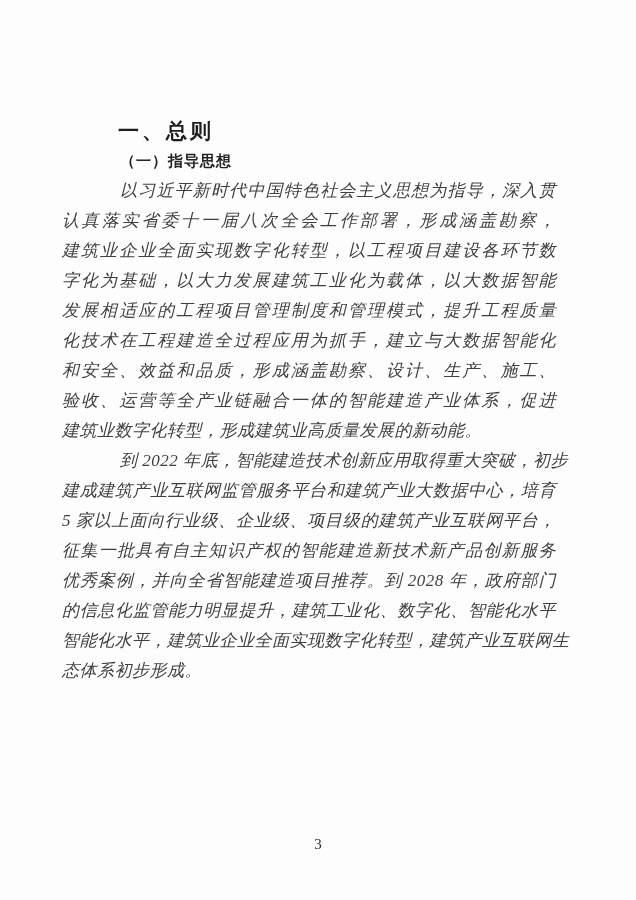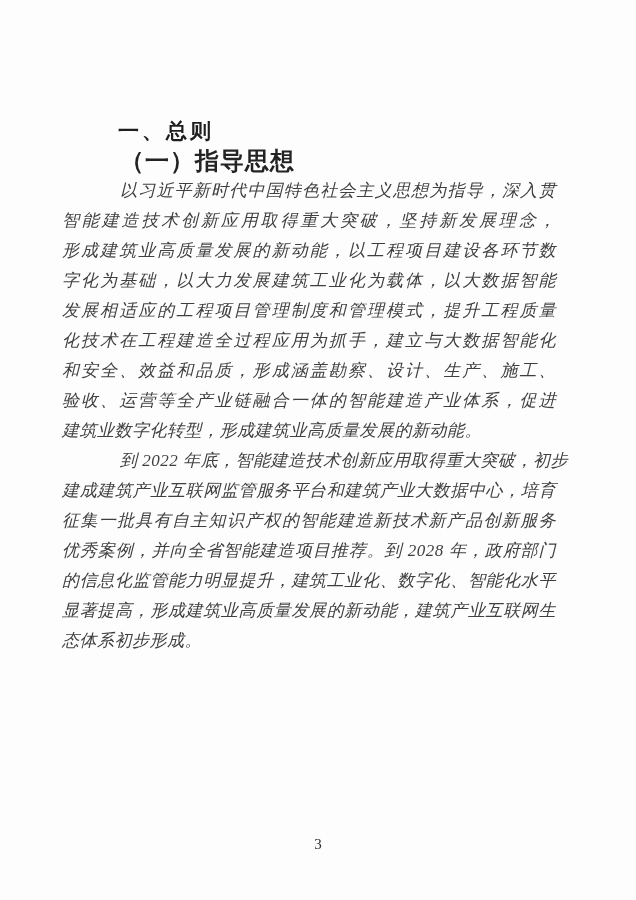--- a/index.html
+++ b/index.html
@@ -30,21 +30,21 @@
     font-size: 21px;
     font-weight: 700;
     letter-spacing: 3px;
     color: #1e1e1e;
     font-family: "DejaVu Sans", "Liberation Sans", sans-serif;
   }
   .h-sub {
     height: 30px;
     line-height: 30px;
     padding-left: 58px;
-    font-size: 24px;
+    font-size: 15px;
     font-weight: 700;
     letter-spacing: 1px;
     color: #232323;
     font-family: "Liberation Serif", "DejaVu Serif", serif;
   }
   .line {
     height: 30px;
     line-height: 30px;
     font-size: 17px;
     letter-spacing: 0.5px;
@@ -75,34 +75,35 @@
 <body>
 
 <div class="page">
   <div class="content">
 
     <div class="h-main">一、总则</div>
 
     <div class="h-sub">（一）指导思想</div>
 
     <div class="line first">以习近平新时代中国特色社会主义思想为指导，深入贯</div>
-    <div class="line">智能建造技术创新应用取得重大突破，坚持新发展理念，</div>
-    <div class="line">形成建筑业高质量发展的新动能，以工程项目建设各环节数</div>
+    <div class="line">认真落实省委十一届八次全会工作部署，形成涵盖勘察，</div>
+    <div class="line">建筑业企业全面实现数字化转型，以工程项目建设各环节数</div>
     <div class="line">字化为基础，以大力发展建筑工业化为载体，以大数据智能</div>
     <div class="line">发展相适应的工程项目管理制度和管理模式，提升工程质量</div>
     <div class="line">化技术在工程建造全过程应用为抓手，建立与大数据智能化</div>
     <div class="line">和安全、效益和品质，形成涵盖勘察、设计、生产、施工、</div>
     <div class="line">验收、运营等全产业链融合一体的智能建造产业体系，促进</div>
     <div class="line last">建筑业数字化转型，形成建筑业高质量发展的新动能。</div>
 
 
     <div class="line first">到 2022 年底，智能建造技术创新应用取得重大突破，初步</div>
     <div class="line">建成建筑产业互联网监管服务平台和建筑产业大数据中心，培育</div>
+    <div class="line">5 家以上面向行业级、企业级、项目级的建筑产业互联网平台，</div>
     <div class="line">征集一批具有自主知识产权的智能建造新技术新产品创新服务</div>
     <div class="line">优秀案例，并向全省智能建造项目推荐。到 2028 年，政府部门</div>
     <div class="line">的信息化监管能力明显提升，建筑工业化、数字化、智能化水平</div>
-    <div class="line">显著提高，形成建筑业高质量发展的新动能，建筑产业互联网生</div>
+    <div class="line">智能化水平，建筑业企业全面实现数字化转型，建筑产业互联网生</div>
     <div class="line last">态体系初步形成。</div>
 
   </div>
 
   <div class="page-number">3</div>
 </div>
 
 </body></html>

